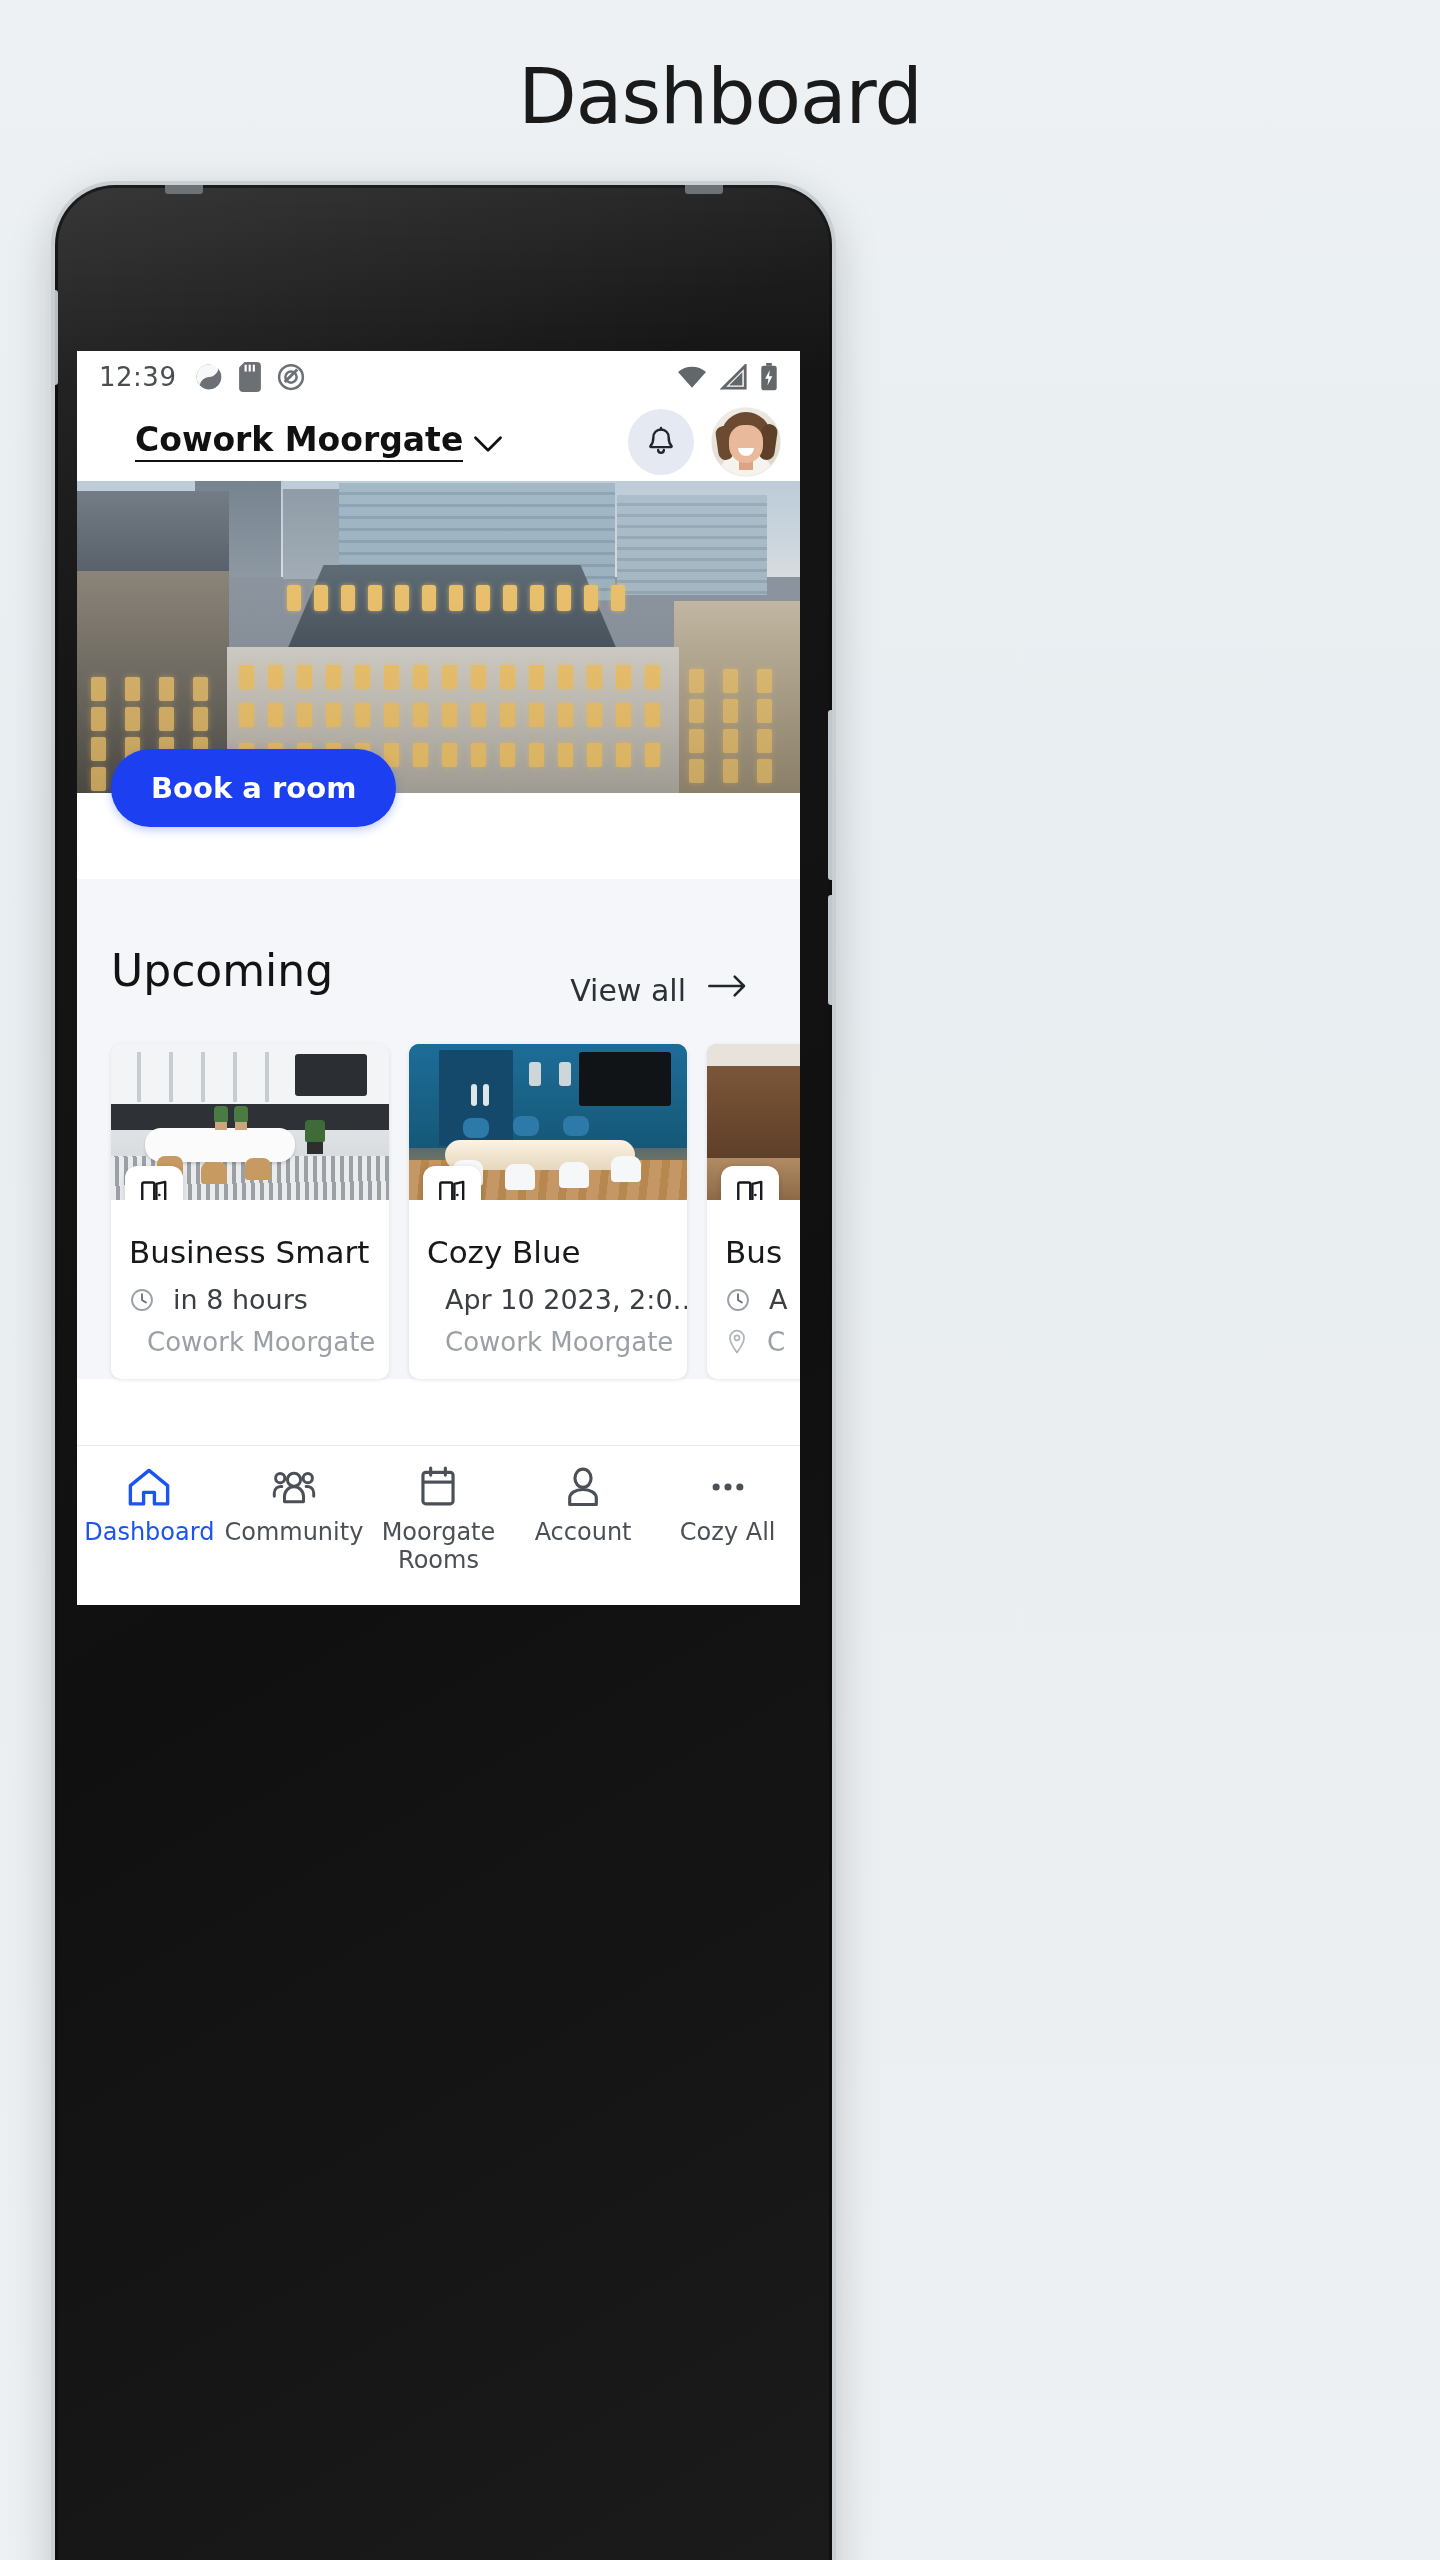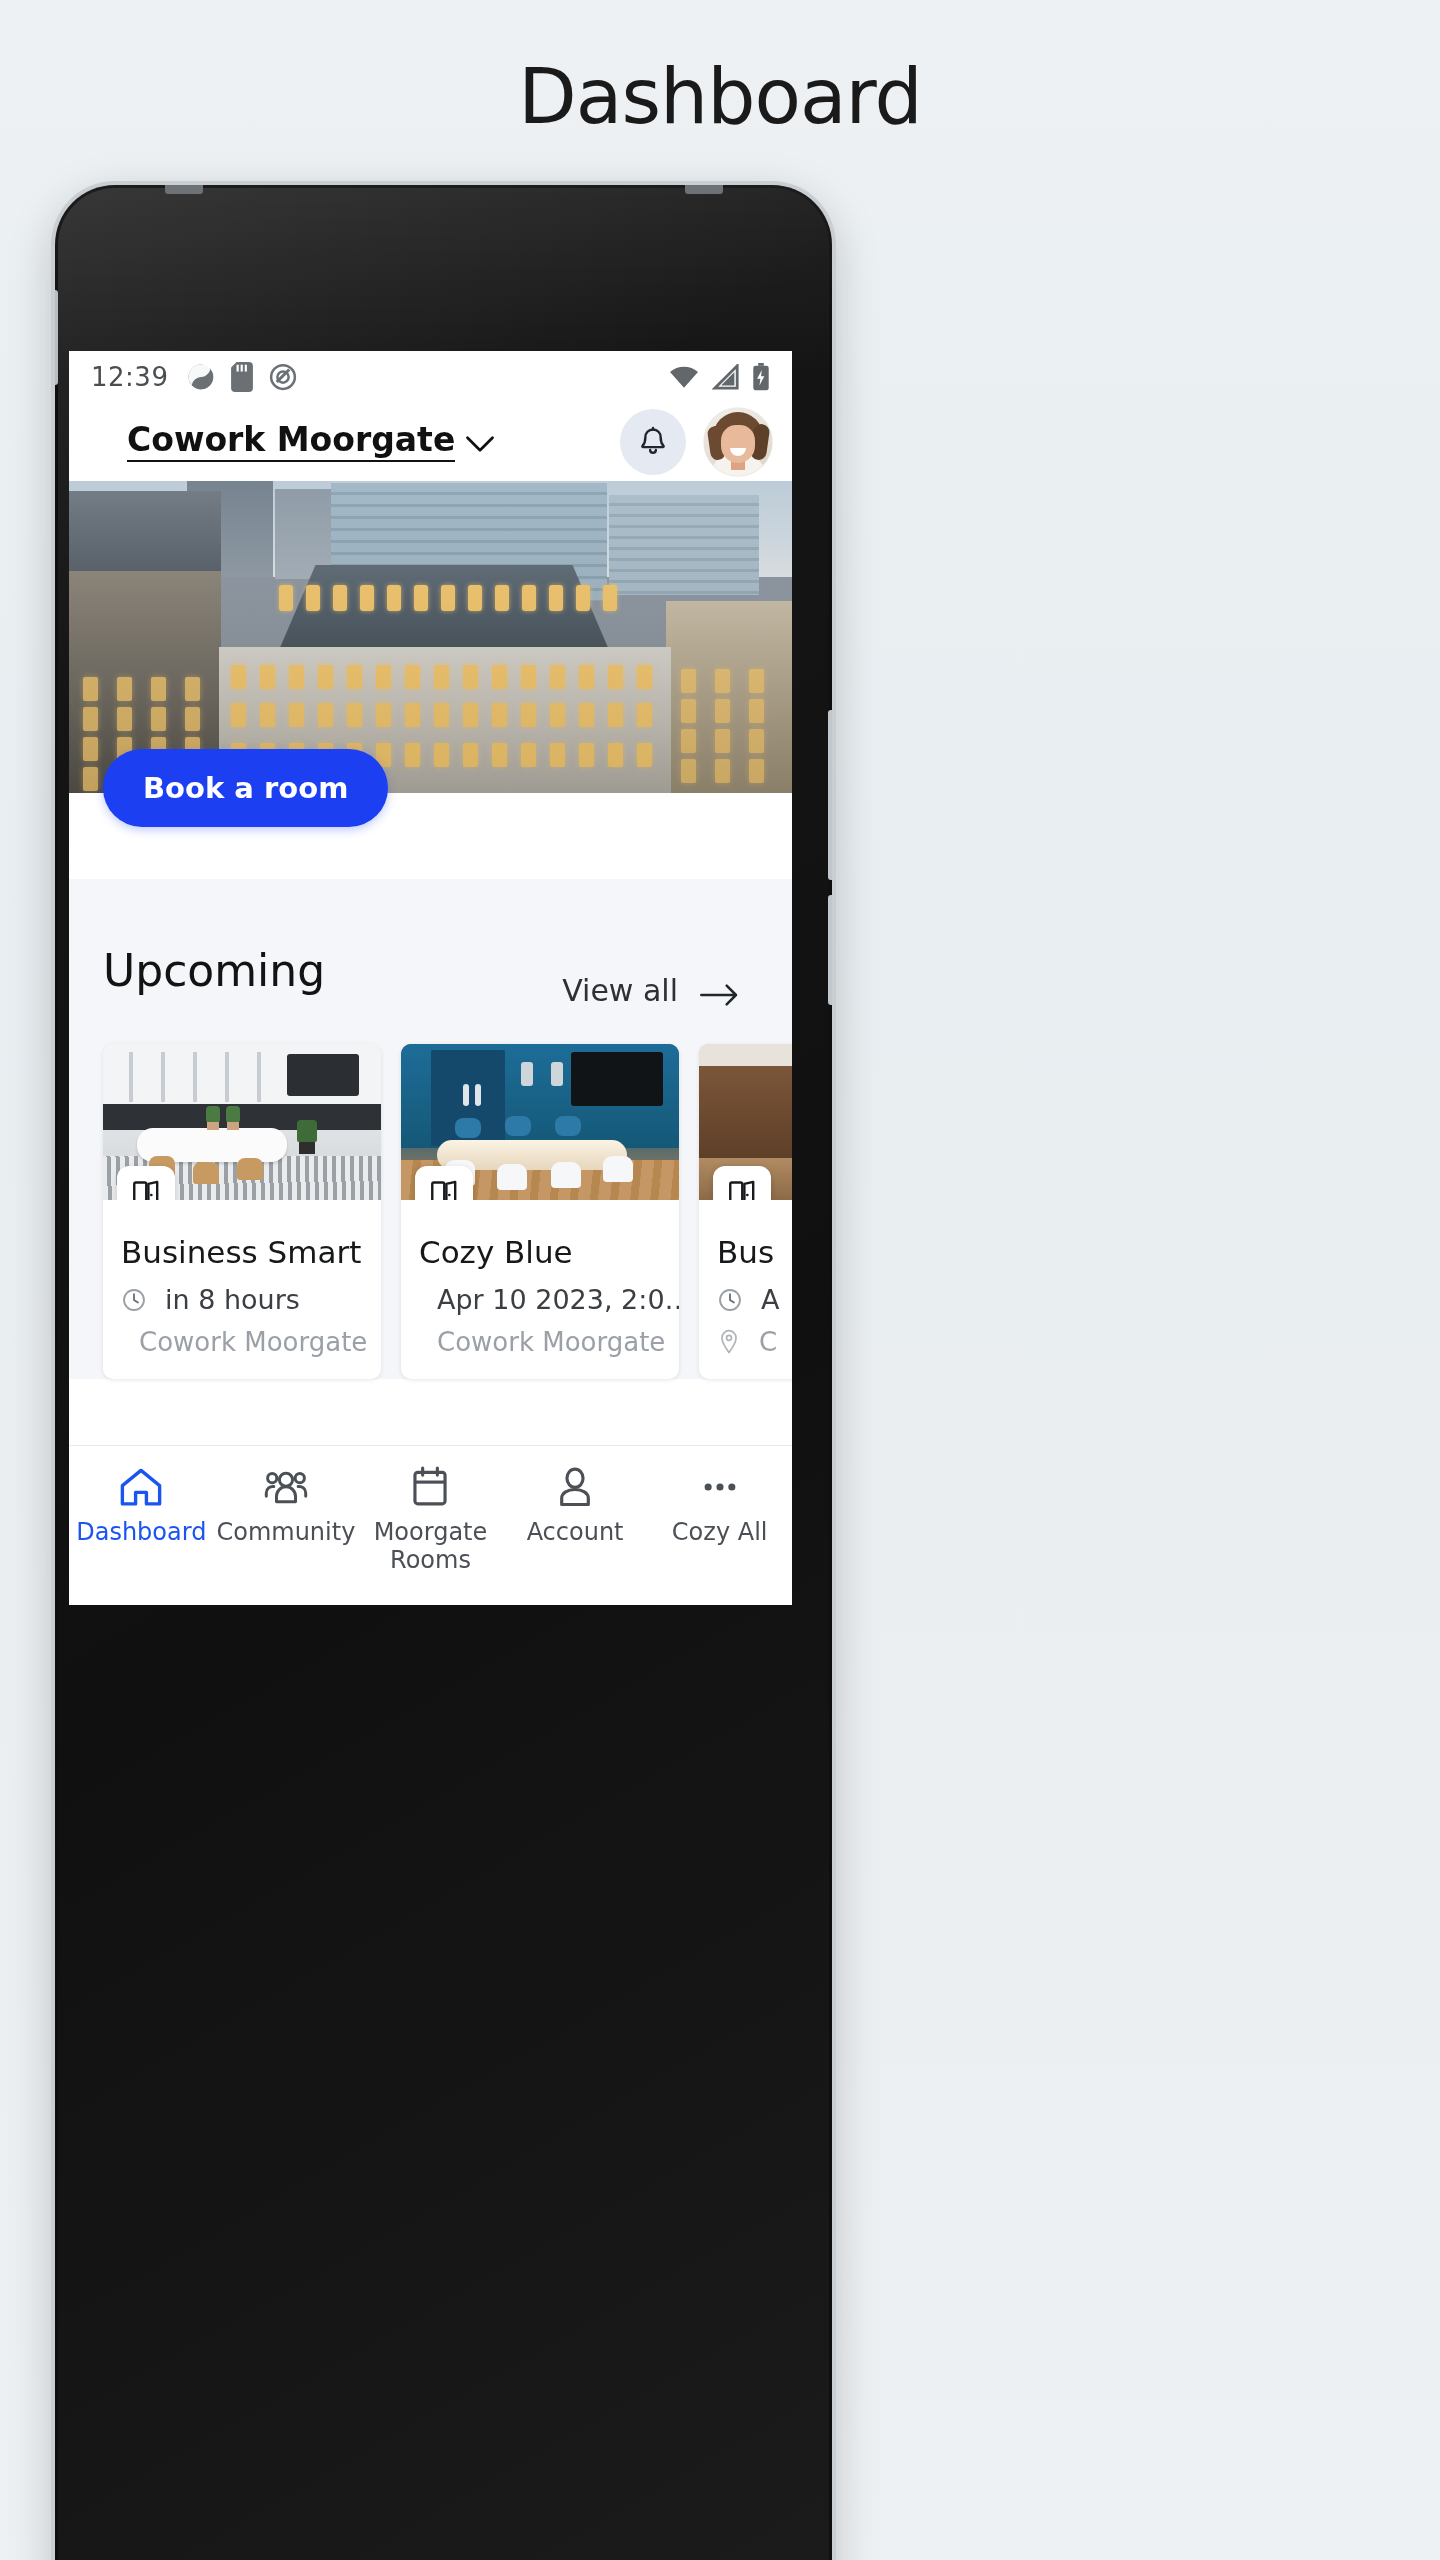--- a/index.html
+++ b/index.html
@@ -59,21 +59,21 @@
   .top-notch-r{ left:630px; }
 
   
   .side-btn{ position:absolute; right:-6px; width:10px; background:#c2c7cb; border-radius:3px; }
   .side-btn.b1{ top:525px; height:170px; }
   .side-btn.b2{ top:710px; height:110px; }
   .side-left{ position:absolute; left:-5px; top:105px; width:8px; height:95px; background:#b9bec2; border-radius:3px; }
 
   
   .screen{
-    position:absolute; left:14px; top:166px;
+    position:absolute; left:22px; top:166px;
     width:723px; height:1254px;
     background:#ffffff;
     overflow:hidden;
   }
 
   
   .statusbar{
     height:52px; display:flex; align-items:center;
     padding:0 22px 0 22px; background:#fff;
     color:#5f6368;
@@ -175,21 +175,21 @@
   }
 
   
   .section{
     background:#f4f6fa; padding:54px 18px 0 0; min-height:382px; position:relative;
   }
   .section-head{
     display:flex; align-items:center; padding:0 34px; margin-bottom:36px;
   }
   .section-title{ font-size:44px; color:#131313; font-weight:400; font-family:"DejaVu Sans", sans-serif;}
-  .view-all{ margin-left:auto; display:flex; align-items:flex-end; gap:22px;margin-top:40px; }
+  .view-all{ margin-left:auto; display:flex; align-items:flex-start; gap:22px;margin-top:40px; }
   .view-all-label{ font-size:30px; color:#2c3136; font-family:"DejaVu Sans", sans-serif;}
 
   .cards{ display:flex; gap:20px; padding-left:34px; }
   .card{
     flex:0 0 auto; width:278px; background:#fff; border-radius:10px; overflow:hidden;
     box-shadow:0 1px 4px rgba(0,0,0,.10);
   }
   .card-img{ position:relative; height:156px; overflow:hidden; }
   .door-badge{
     position:absolute; left:14px; bottom:-24px; width:58px; height:58px; border-radius:12px;

